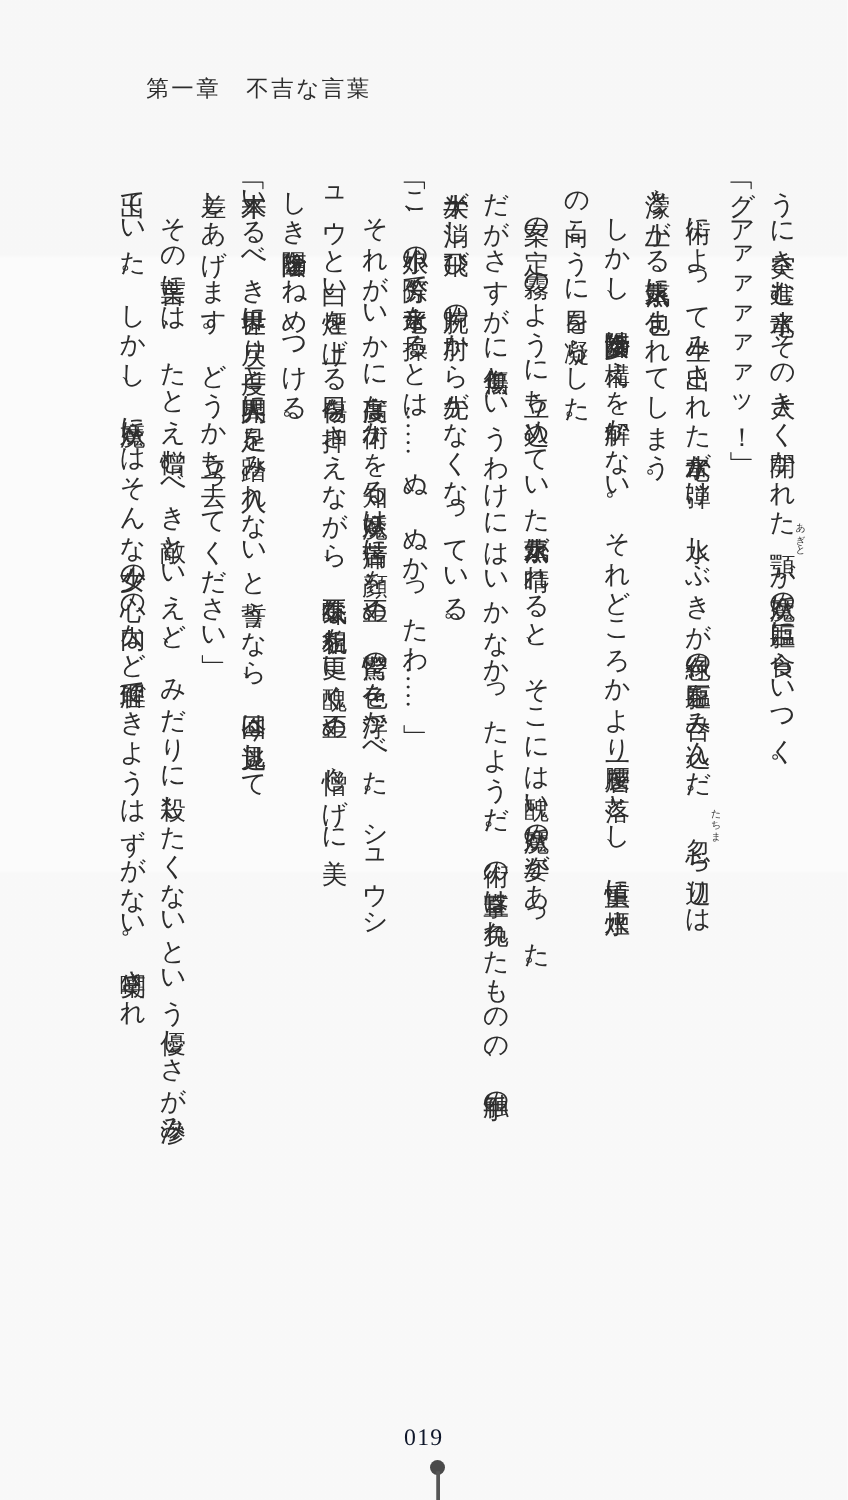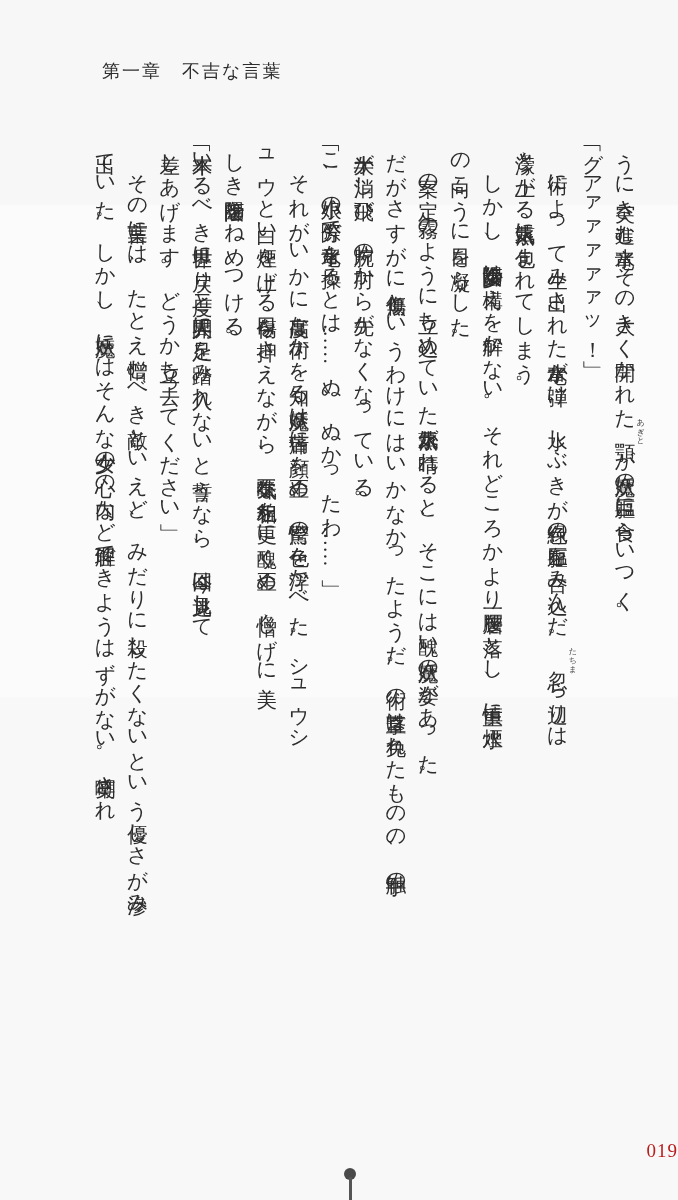--- a/index.html
+++ b/index.html
@@ -11,21 +11,21 @@
     font-family:"Liberation Serif","DejaVu Serif",serif;
     color:#2d2d2d;
   }
   
   .page::before{
     content:"";position:absolute;inset:0;pointer-events:none;
     background:
       linear-gradient(180deg, rgba(0,0,0,0.015) 0 17%, rgba(0,0,0,0) 17.2% 58%, rgba(0,0,0,0.012) 58.2% 100%);
   }
   .chapter-header{
-    position:absolute;left:102px;top:59px;
+    position:absolute;left:117px;top:59px;
     font-size:18px;letter-spacing:2px;
     white-space:nowrap;
   }
   .text-block{
     position:absolute;top:139px;right:34px;height:852px;
     writing-mode:vertical-rl;
     text-orientation:mixed;
     font-size:20.5px;
     line-height:32.3px;
   }
@@ -34,23 +34,23 @@
     white-space:nowrap;
   }
   .tline.indent{ text-indent:20.5px; }
   ruby rt{
     font-size:8px;
     letter-spacing:0;
     color:#3a3a3a;
   }
   .page-number{
     position:absolute;left:0;top:1140px;width:100%;
-    text-align:right;
+    text-align:center;
     font-size:19px;letter-spacing:1px;
-    color:#b91c1c;
+    color:#0f172a;
   }
   .binding-mark{position:absolute;left:0;top:0;width:0;height:0;}
   .binding-dot{
     position:absolute;left:344px;top:1168px;
     width:12px;height:12px;border-radius:50%;
     background:#4a4a4a;
   }
   .binding-stem{
     position:absolute;left:349px;top:1177px;
     width:2.5px;height:23px;

